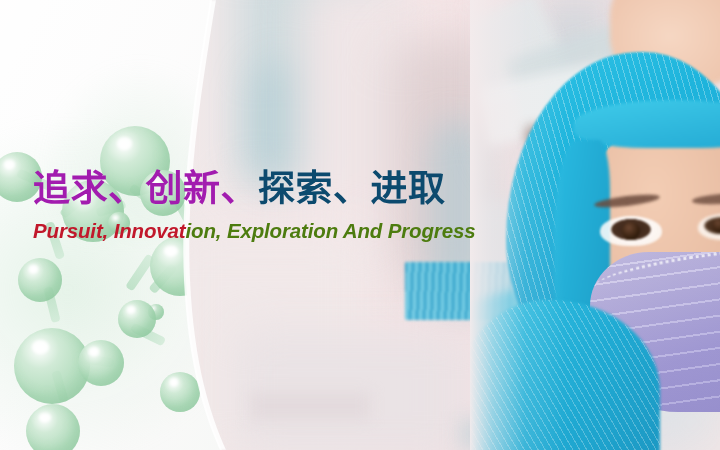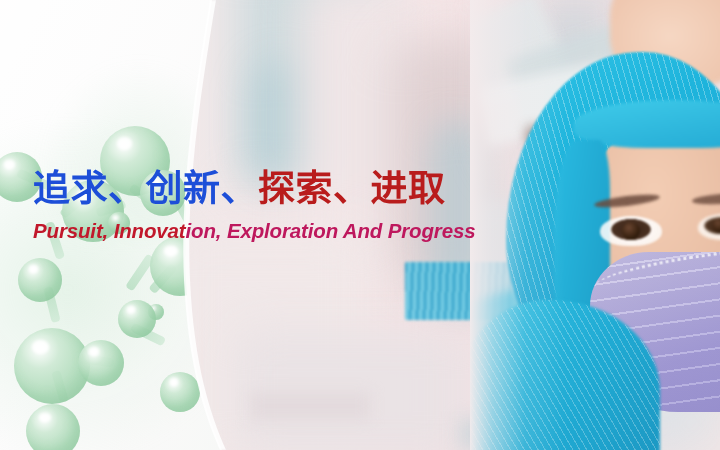--- a/index.html
+++ b/index.html
@@ -389,34 +389,34 @@
     width: 620px;
   }
   .headline {
     margin: 0;
     font-size: 37px;
     line-height: 46px;
     font-weight: 700;
     letter-spacing: .5px;
     white-space: nowrap;
   }
-  .headline .hl-red  { color: #1d4ed8; }
-  .headline .hl-dark { color: #b91c1c; }
+  .headline .hl-red  { color: #a21caf; }
+  .headline .hl-dark { color: #0c4a6e; }
 
   .subhead {
     margin: 6px 0 0 0;
     font-size: 20.5px;
     line-height: 26px;
     font-weight: 700;
     font-style: italic;
     letter-spacing: -.15px;
     white-space: nowrap;
   }
   .subhead .sh-red  { color: #c1182b; }
-  .subhead .sh-dark { color: #be185d; }
+  .subhead .sh-dark { color: #4d7c0f; }
 
   .cta {
     display: inline-flex;
     align-items: center;
     gap: 9px;
     margin-top: 20px;
     color: #5b5b5b;
     font-size: 12.5px;
     letter-spacing: 1.2px;
     text-decoration: none;

